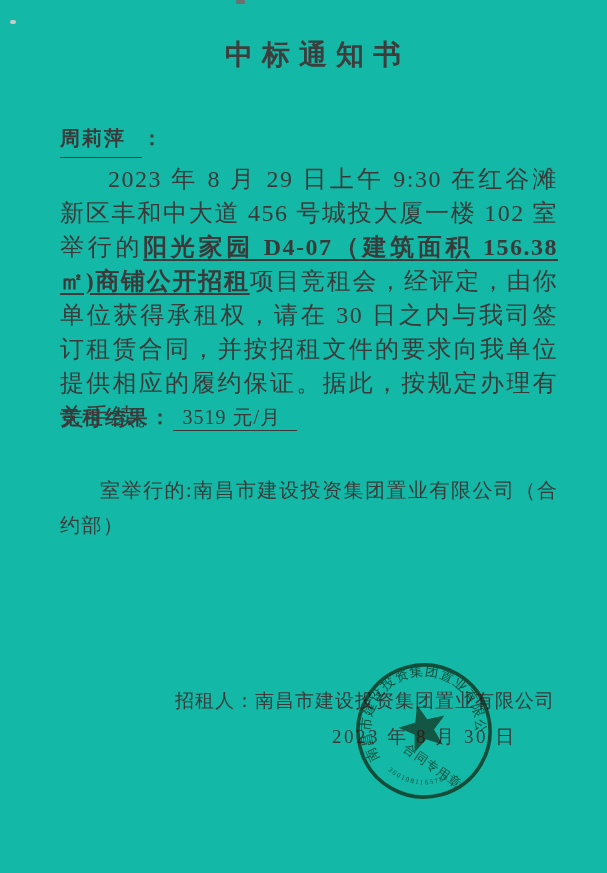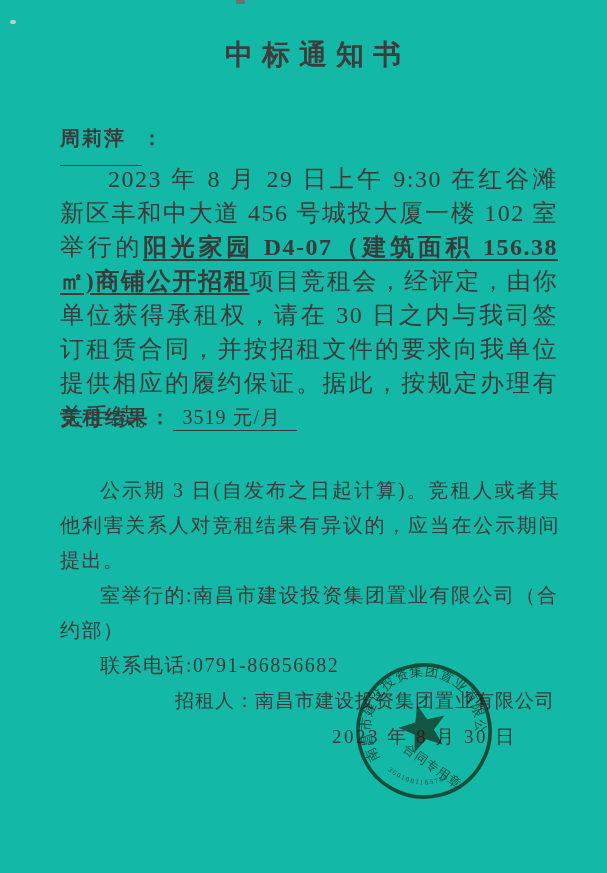--- a/index.html
+++ b/index.html
@@ -8,21 +8,21 @@
     font-family:"Liberation Serif","DejaVu Serif",serif;color:#3a3a3a;overflow:hidden;
   }
   .title{
     position:absolute;top:36px;left:0;width:100%;margin:0;text-align:center;
     font-size:28px;font-weight:bold;letter-spacing:9px;transform:translateX(14px);
     color:#3d3d3d;
   }
   .addressee{
     position:absolute;top:125px;left:60px;font-size:20px;font-weight:bold;letter-spacing:2px;
   }
-  .addr-name{border-bottom:1.5px solid #3a3a3a;padding-right:16px;padding-bottom:16px;}
+  .addr-name{border-bottom:1.5px solid #3a3a3a;padding-right:16px;padding-bottom:8px;}
   .para1{
     position:absolute;top:162px;left:60px;width:498px;margin:0;
     font-size:24px;line-height:34px;text-align:justify;letter-spacing:1.5px;text-indent:2em;
   }
   .emph{
     font-weight:bold;text-decoration:underline;text-underline-offset:4px;
     text-decoration-thickness:1.5px;
   }
   .result{position:absolute;top:404px;left:60px;font-size:20px;}
   .result-label{font-weight:bold;letter-spacing:2.5px;}
@@ -62,23 +62,21 @@
 
   <p class="para1">
     <span>2023 年 8 月 29 日上午 9:30 在红谷滩新区丰和中大道 456 号城投大厦一楼 102 室举行的</span><span class="emph">阳光家园 D4-07（建筑面积 156.38 ㎡)商铺公开招租</span><span>项目竞租会，经评定，由你单位获得承租权，请在 30 日之内与我司签订租赁合同，并按招租文件的要求向我单位提供相应的履约保证。据此，按规定办理有关手续。</span>
   </p>
 
   <div class="result">
     <span class="result-label">竞租结果：</span><span class="result-value">3519 元/月</span>
   </div>
 
   <div class="block2">
-    <p class="notice">公示期 3 日(自发布之日起计算)。竞租人或者其他利害关系人对竞租结果有异议的，应当在公示期间提出。</p>
     <p>室举行的:南昌市建设投资集团置业有限公司（合约部）</p>
-    <p>联系电话:0791-86856682</p>
   </div>
 
   <div class="signer">招租人：南昌市建设投资集团置业有限公司</div>
   <div class="sign-date">2023 年 8 月 30 日</div>
 
   <div class="seal">
     <svg width="148" height="148" viewBox="0 0 148 148">
       <defs>
         <path id="arcTop" d="M 24,89 A 53,53 0 1 1 124,89" fill="none"></path>
         <path id="arcBot" d="M 27,99 A 53,53 0 0 0 121,99" fill="none"></path>

